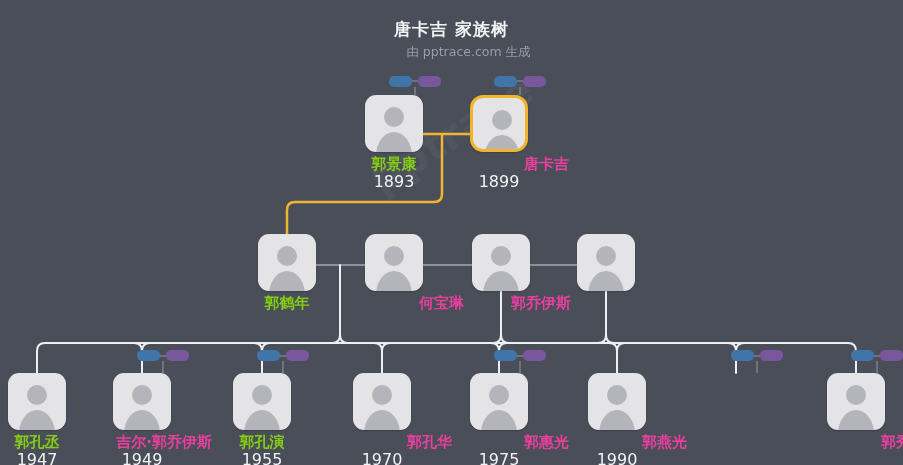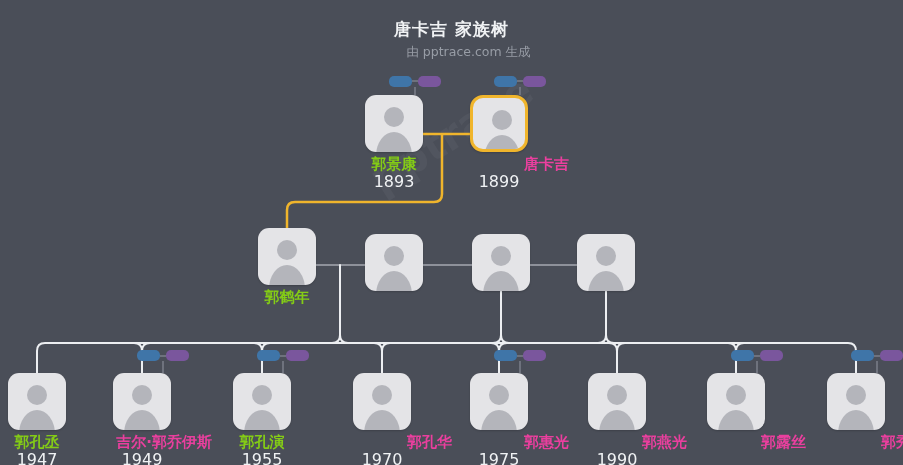--- a/index.html
+++ b/index.html
@@ -114,39 +114,41 @@
   </div>
   <div class="person" style="left:429px;top:95px">
     <div class="card highlighted">
       <span class="head"></span>
       <span class="torso"></span>
     </div>
     <div class="pname female">唐卡吉</div>
     <div class="pyear">1899</div>
   </div>
 
-  <div class="person" style="left:217px;top:228px">
+  <div class="person" style="left:217px;top:234px">
     <div class="card">
       <span class="head"></span>
       <span class="torso"></span>
     </div>
     <div class="pname male">郭鹤年</div>
   </div>
   <div class="person" style="left:324px;top:234px">
     <div class="card">
       <span class="head"></span>
       <span class="torso"></span>
     </div>
+    <div class="pname female">何宝琳</div>
     <div class="pyear"></div>
   </div>
   <div class="person" style="left:431px;top:234px">
     <div class="card">
       <span class="head"></span>
       <span class="torso"></span>
     </div>
+    <div class="pname female">郭乔伊斯</div>
     <div class="pyear"></div>
   </div>
   <div class="person" style="left:536px;top:234px">
     <div class="card">
       <span class="head"></span>
       <span class="torso"></span>
     </div>
     <div class="pname"></div>
     <div class="pyear"></div>
   </div>
@@ -192,28 +194,20 @@
     <div class="pyear">1975</div>
   </div>
   <div class="person" style="left:547px;top:373px">
     <div class="card">
       <span class="head"></span>
       <span class="torso"></span>
     </div>
     <div class="pname female">郭燕光</div>
     <div class="pyear">1990</div>
   </div>
-  <div class="person" style="left:666px;top:373px">
-    <div class="card">
-      <span class="head"></span>
-      <span class="torso"></span>
-    </div>
-    <div class="pname female">郭露丝</div>
-    <div class="pyear"></div>
-  </div>
   <div class="person" style="left:786px;top:373px">
     <div class="card">
       <span class="head"></span>
       <span class="torso"></span>
     </div>
     <div class="pname female">郭秀光</div>
     <div class="pyear"></div>
   </div>
 
 </div>

